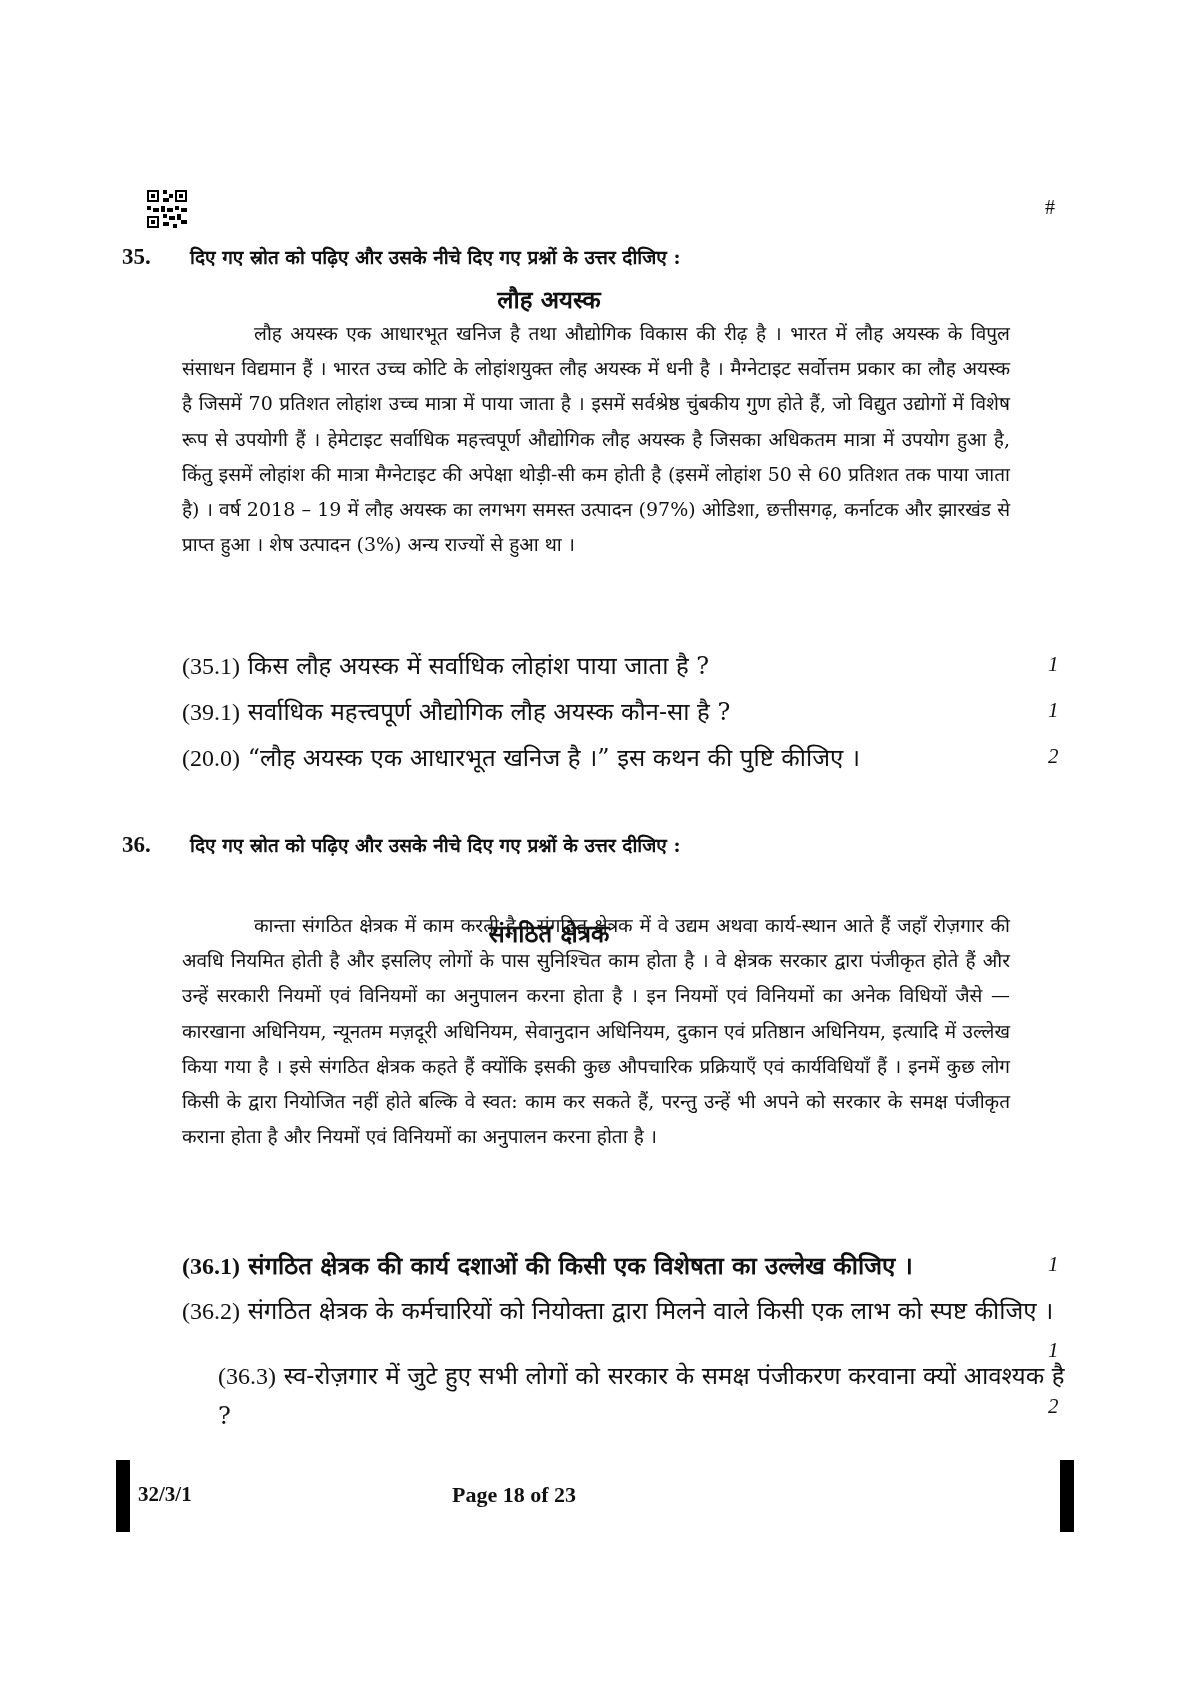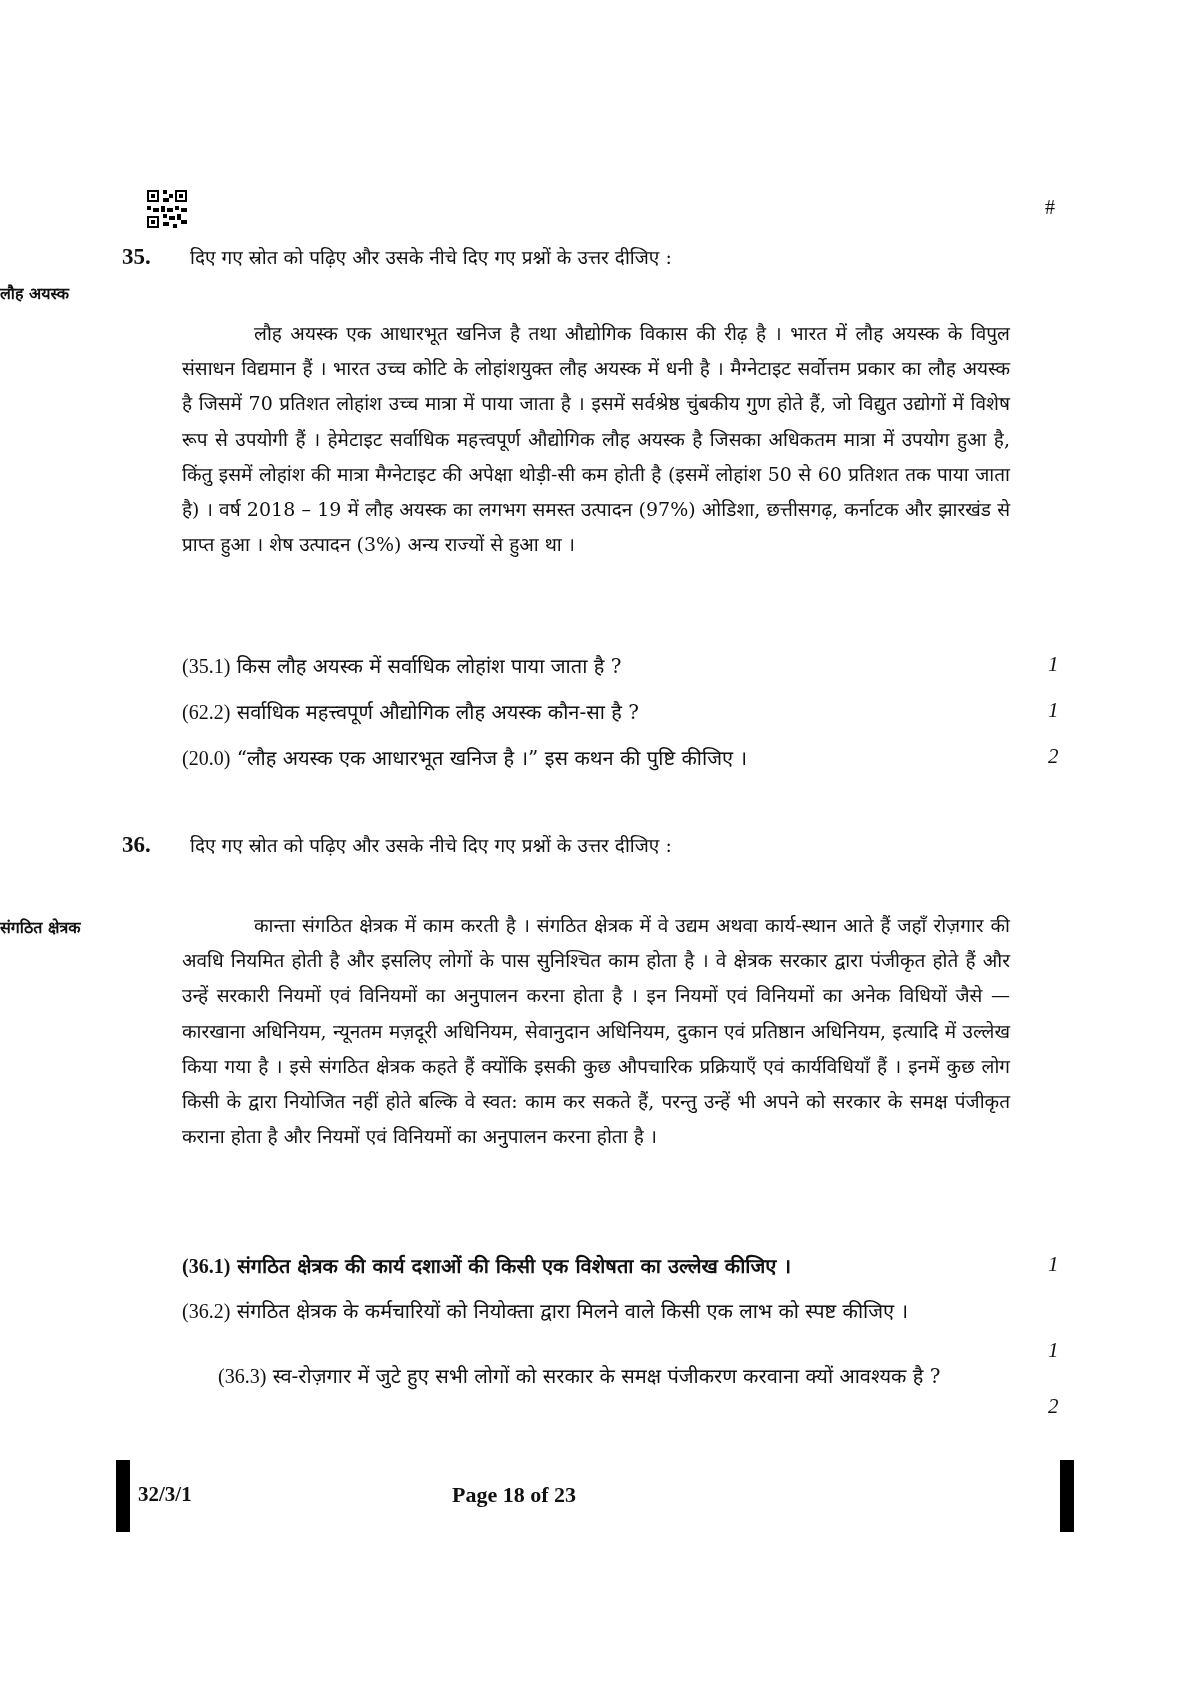--- a/index.html
+++ b/index.html
@@ -1,25 +1,25 @@
 <!DOCTYPE html>
 <html><head>
 <meta charset="utf-8">
 <style>
   html, body { margin:0; padding:0; background:#ffffff; }
   body { width:1190px; height:1683px; position:relative; overflow:hidden;
          font-family:"DejaVu Serif", serif; color:#111; }
   .qr { position:absolute; left:147px; top:190px; width:40px; height:38px; }
   .hash { position:absolute; left:1045px; top:196px; font-size:20px; font-family:"Liberation Serif", serif; }
   .qnum { position:absolute; left:122px; font-weight:bold; font-size:23px; font-family:"Liberation Serif", serif; }
-  .intro { position:absolute; left:190px; font-size:19px; }
-  .title { position:absolute; left:0; width:1098px; text-align:left; font-weight:bold; font-size:16px; }
+  .intro { position:absolute; left:190px; font-size:19px;font-weight:bold; }
+  .title { position:absolute; left:0; width:1098px; text-align:center; font-weight:bold; font-size:24px; }
   .para { position:absolute; left:182px; width:828px; font-size:19px; line-height:35.2px; text-align:justify; text-align-last:left; }
   .para .indent { display:inline-block; width:72px; }
-  .sub { position:absolute; left:182px; width:850px; font-size:20px; line-height:40px; }
+  .sub { position:absolute; left:182px; width:850px; font-size:24px; line-height:40px; }
   .sub .lbl { font-family:"Liberation Serif", serif; }
   .mark { position:absolute; left:1048px; font-style:italic; font-size:21px; font-family:"Liberation Serif", serif; }
   .footer-bar { position:absolute; top:1460px; width:14px; height:72px; background:#000; }
   .code { position:absolute; left:138px; top:1482px; font-weight:bold; font-size:21px; font-family:Liberation Serif, serif; }
   .pageno { position:absolute; left:0; width:1028px; text-align:center; top:1482px; font-weight:bold; font-size:22px; font-family:"Liberation Serif", serif; }
 </style>
 </head>
 <body>
 
 <svg class="qr" viewBox="0 0 20 19">
@@ -56,21 +56,21 @@
   <div class="title" style="top:282px;">लौह अयस्क</div>
   <div class="para" style="top:316px;"><span class="indent"></span><span>लौह अयस्क एक आधारभूत खनिज है तथा औद्योगिक विकास की रीढ़ है । भारत में लौह अयस्क के विपुल संसाधन विद्यमान हैं । भारत उच्च कोटि के लोहांशयुक्त लौह अयस्क में धनी है । मैग्नेटाइट सर्वोत्तम प्रकार का लौह अयस्क है जिसमें 70 प्रतिशत लोहांश उच्च मात्रा में पाया जाता है । इसमें सर्वश्रेष्ठ चुंबकीय गुण होते हैं, जो विद्युत उद्योगों में विशेष रूप से उपयोगी हैं । हेमेटाइट सर्वाधिक महत्त्वपूर्ण औद्योगिक लौह अयस्क है जिसका अधिकतम मात्रा में उपयोग हुआ है, किंतु इसमें लोहांश की मात्रा मैग्नेटाइट की अपेक्षा थोड़ी-सी कम होती है (इसमें लोहांश 50 से 60 प्रतिशत तक पाया जाता है) । वर्ष 2018 – 19 में लौह अयस्क का लगभग समस्त उत्पादन (97%) ओडिशा, छत्तीसगढ़, कर्नाटक और झारखंड से प्राप्त हुआ । शेष उत्पादन (3%) अन्य राज्यों से हुआ था ।</span></div>
 
   <div class="sub" style="top:646px;">
     <span class="lbl">(35.1)</span>
     <span>किस लौह अयस्क में सर्वाधिक लोहांश पाया जाता है ?</span>
   </div>
   <div class="mark" style="top:652px;">1</div>
 
   <div class="sub" style="top:692px;">
-    <span class="lbl">(62.2)</span>
+    <span class="lbl">(39.1)</span>
     <span>सर्वाधिक महत्त्वपूर्ण औद्योगिक लौह अयस्क कौन-सा है ?</span>
   </div>
   <div class="mark" style="top:698px;">1</div>
 
   <div class="sub" style="top:738px;">
     <span class="lbl">(20.0)</span>
     <span>“लौह अयस्क एक आधारभूत खनिज है ।” इस कथन की पुष्टि कीजिए ।</span>
   </div>
   <div class="mark" style="top:744px;">2</div>
 </div>

